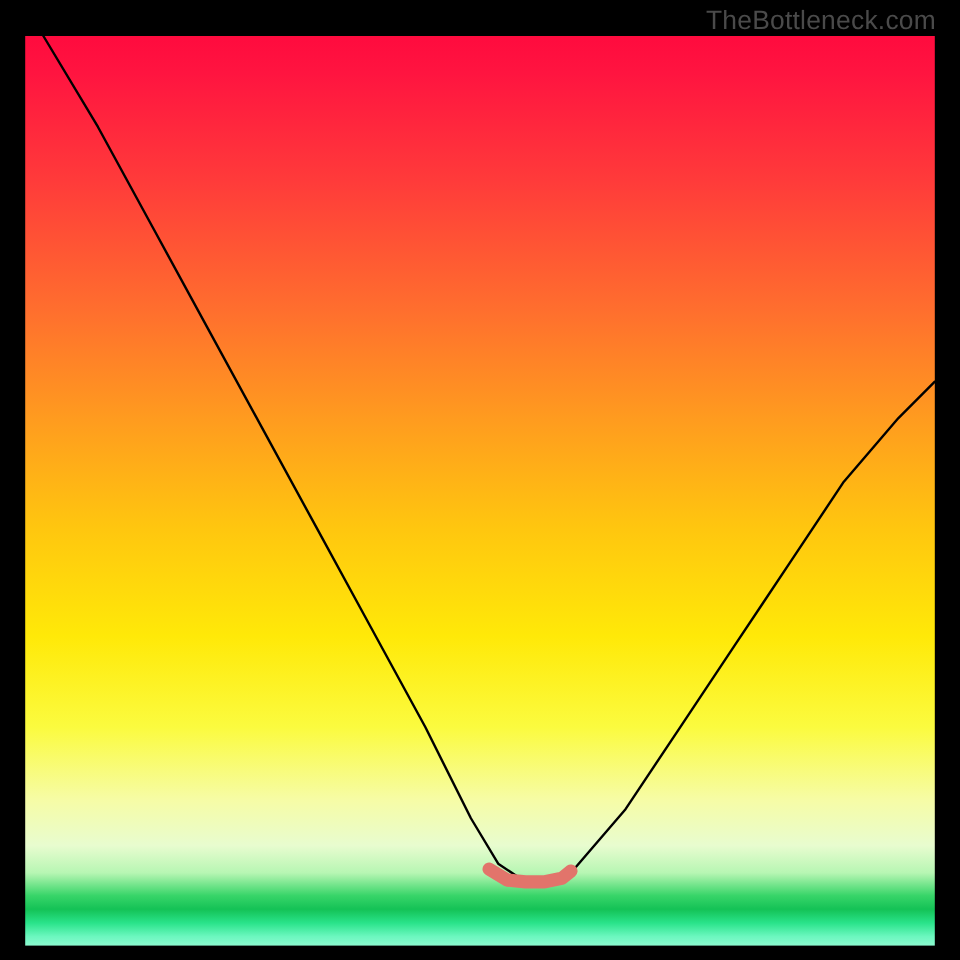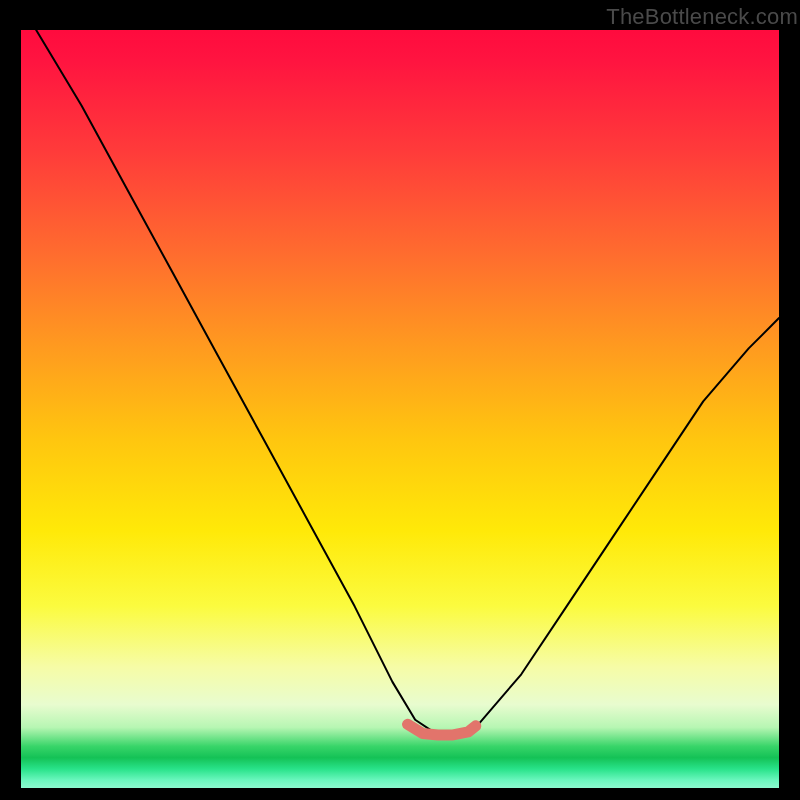--- a/index.html
+++ b/index.html
@@ -13,21 +13,21 @@
   }
   .frame {
     position: relative;
     width: 800px;
     height: 800px;
     background: #000;
   }
   .watermark {
     position: absolute;
     top: 4px;
-    right: 2px;
+    right: 20px;
     color: #4a4a4a;
     font-size: 22px;
     font-weight: 500;
     letter-spacing: 0.2px;
     z-index: 10;
   }
   .plot-outer {
     position: absolute;
     left: 21px;
     top: 30px;

